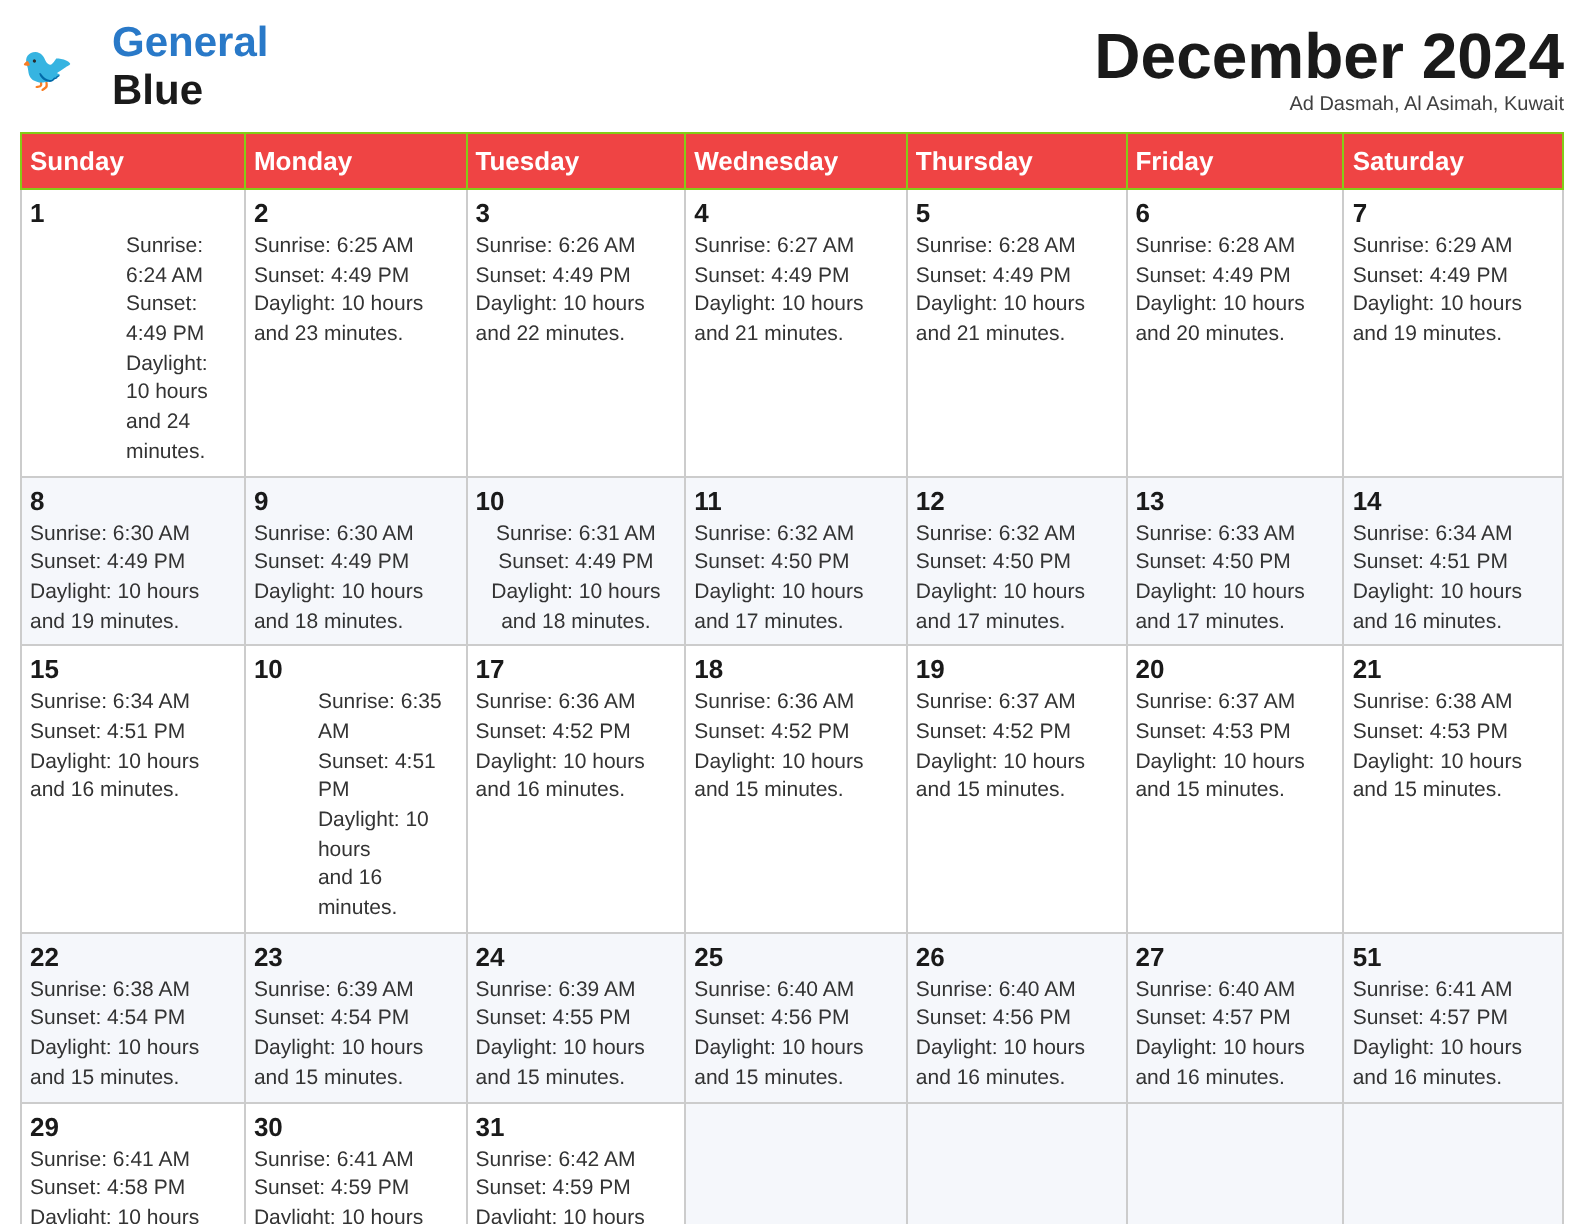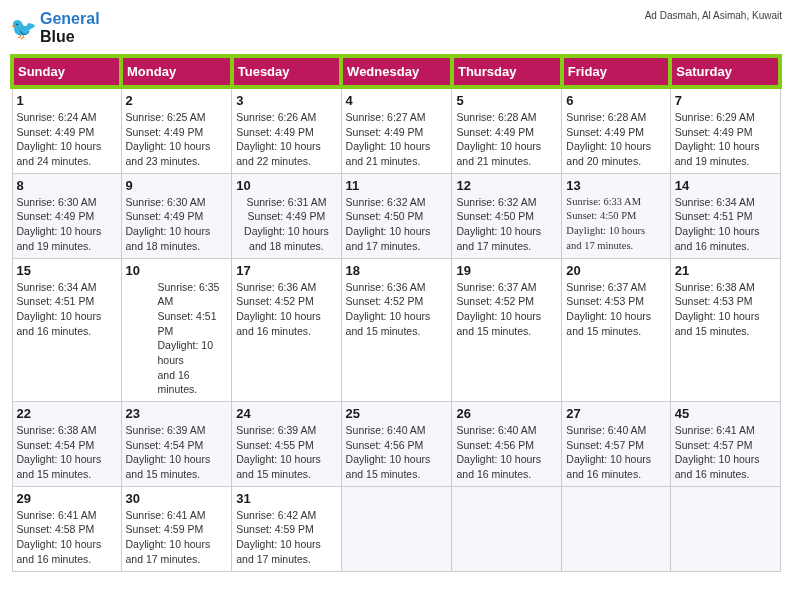--- a/index.html
+++ b/index.html
@@ -15,23 +15,24 @@
       justify-content: space-between;
       align-items: flex-start;
       margin-bottom: 8px;
     }
     .logo {
       display: flex;
       align-items: center;
       gap: 2px;
     }
     .logo-text {
-      font-size: 16px;
+      font-size: 21px;
       font-weight: bold;
       color: #1a1a1a;
+      margin-left: 16px;
     }
     .logo-text span { color: #2979c8; }
     .logo-bird {
       width: 28px;
       height: 28px;
     }
     .title-block {
       text-align: right;
     }
     .month-title {
@@ -42,27 +43,27 @@
     .location {
       font-size: 10px;
       color: #404040;
     }
     .calendar {
       width: 100%;
       border-collapse: collapse;
       font-size: 11px;
     }
     .calendar thead tr th {
-      background: #be185d;
+      background: #ef4444;
       color: #fff;
       font-size: 13px;
       font-weight: bold;
       padding: 6px 4px;
       text-align: left;
-      border: 4px solid #84cc16;
+      border: 1px solid #84cc16;
     }
     .calendar tbody tr td {
       border: 1px solid #ccc;
       vertical-align: top;
       padding: 4px;
       width: 113px;
       min-height: 80px;
     }
     .calendar tbody tr:nth-child(odd) td {
       background: #fff;
@@ -94,41 +95,42 @@
     <svg class="logo-bird" viewBox="0 0 36 36">
       <text y="28" font-size="28" fill="#2979c8">🐦</text>
     </svg>
     <div>
       <div class="logo-text">
         <span>General</span><br><span style="color:#1a1a1a">Blue</span>
       </div>
     </div>
   </div>
   <div class="title-block">
+    <div class="month-title">December 2024</div>
     <div class="location">Ad Dasmah, Al Asimah, Kuwait</div>
   </div>
 </div>
 
 <table class="calendar">
   <thead>
     <tr>
     <th>Sunday</th>
         <th>Monday</th>
         <th>Tuesday</th>
         <th>Wednesday</th>
         <th>Thursday</th>
         <th>Friday</th>
         <th>Saturday</th>
       </tr>
   </thead>
   <tbody id="calendar-body">
   <tr>
         <td>
           <span class="day-num">1</span>
-          <div class="day-info" style="white-space: pre-line;">Sunrise: 6:24 AM
+          <div class="day-info" style="white-space: pre-line; margin-left: 48px;">Sunrise: 6:24 AM
 Sunset: 4:49 PM
 Daylight: 10 hours
 and 24 minutes.</div>
         </td>
         <td>
           <span class="day-num">2</span>
           <div class="day-info" style="white-space: pre-line;">Sunrise: 6:25 AM
 Sunset: 4:49 PM
 Daylight: 10 hours
 and 23 minutes.</div>
@@ -200,21 +202,21 @@
         </td>
         <td>
           <span class="day-num">12</span>
           <div class="day-info" style="white-space: pre-line;">Sunrise: 6:32 AM
 Sunset: 4:50 PM
 Daylight: 10 hours
 and 17 minutes.</div>
         </td>
         <td>
           <span class="day-num">13</span>
-          <div class="day-info" style="white-space: pre-line; font-family: Liberation Serif, serif;">Sunrise: 6:33 AM
+          <div class="day-info" style="white-space: pre-line;">Sunrise: 6:33 AM
 Sunset: 4:50 PM
 Daylight: 10 hours
 and 17 minutes.</div>
         </td>
         <td>
           <span class="day-num">14</span>
           <div class="day-info" style="white-space: pre-line;">Sunrise: 6:34 AM
 Sunset: 4:51 PM
 Daylight: 10 hours
 and 16 minutes.</div>
@@ -308,21 +310,21 @@
 and 16 minutes.</div>
         </td>
         <td>
           <span class="day-num">27</span>
           <div class="day-info" style="white-space: pre-line;">Sunrise: 6:40 AM
 Sunset: 4:57 PM
 Daylight: 10 hours
 and 16 minutes.</div>
         </td>
         <td>
-          <span class="day-num">45</span>
+          <span class="day-num">51</span>
           <div class="day-info" style="white-space: pre-line;">Sunrise: 6:41 AM
 Sunset: 4:57 PM
 Daylight: 10 hours
 and 16 minutes.</div>
         </td>
       </tr>
       <tr>
         <td>
           <span class="day-num">29</span>
           <div class="day-info" style="white-space: pre-line;">Sunrise: 6:41 AM

